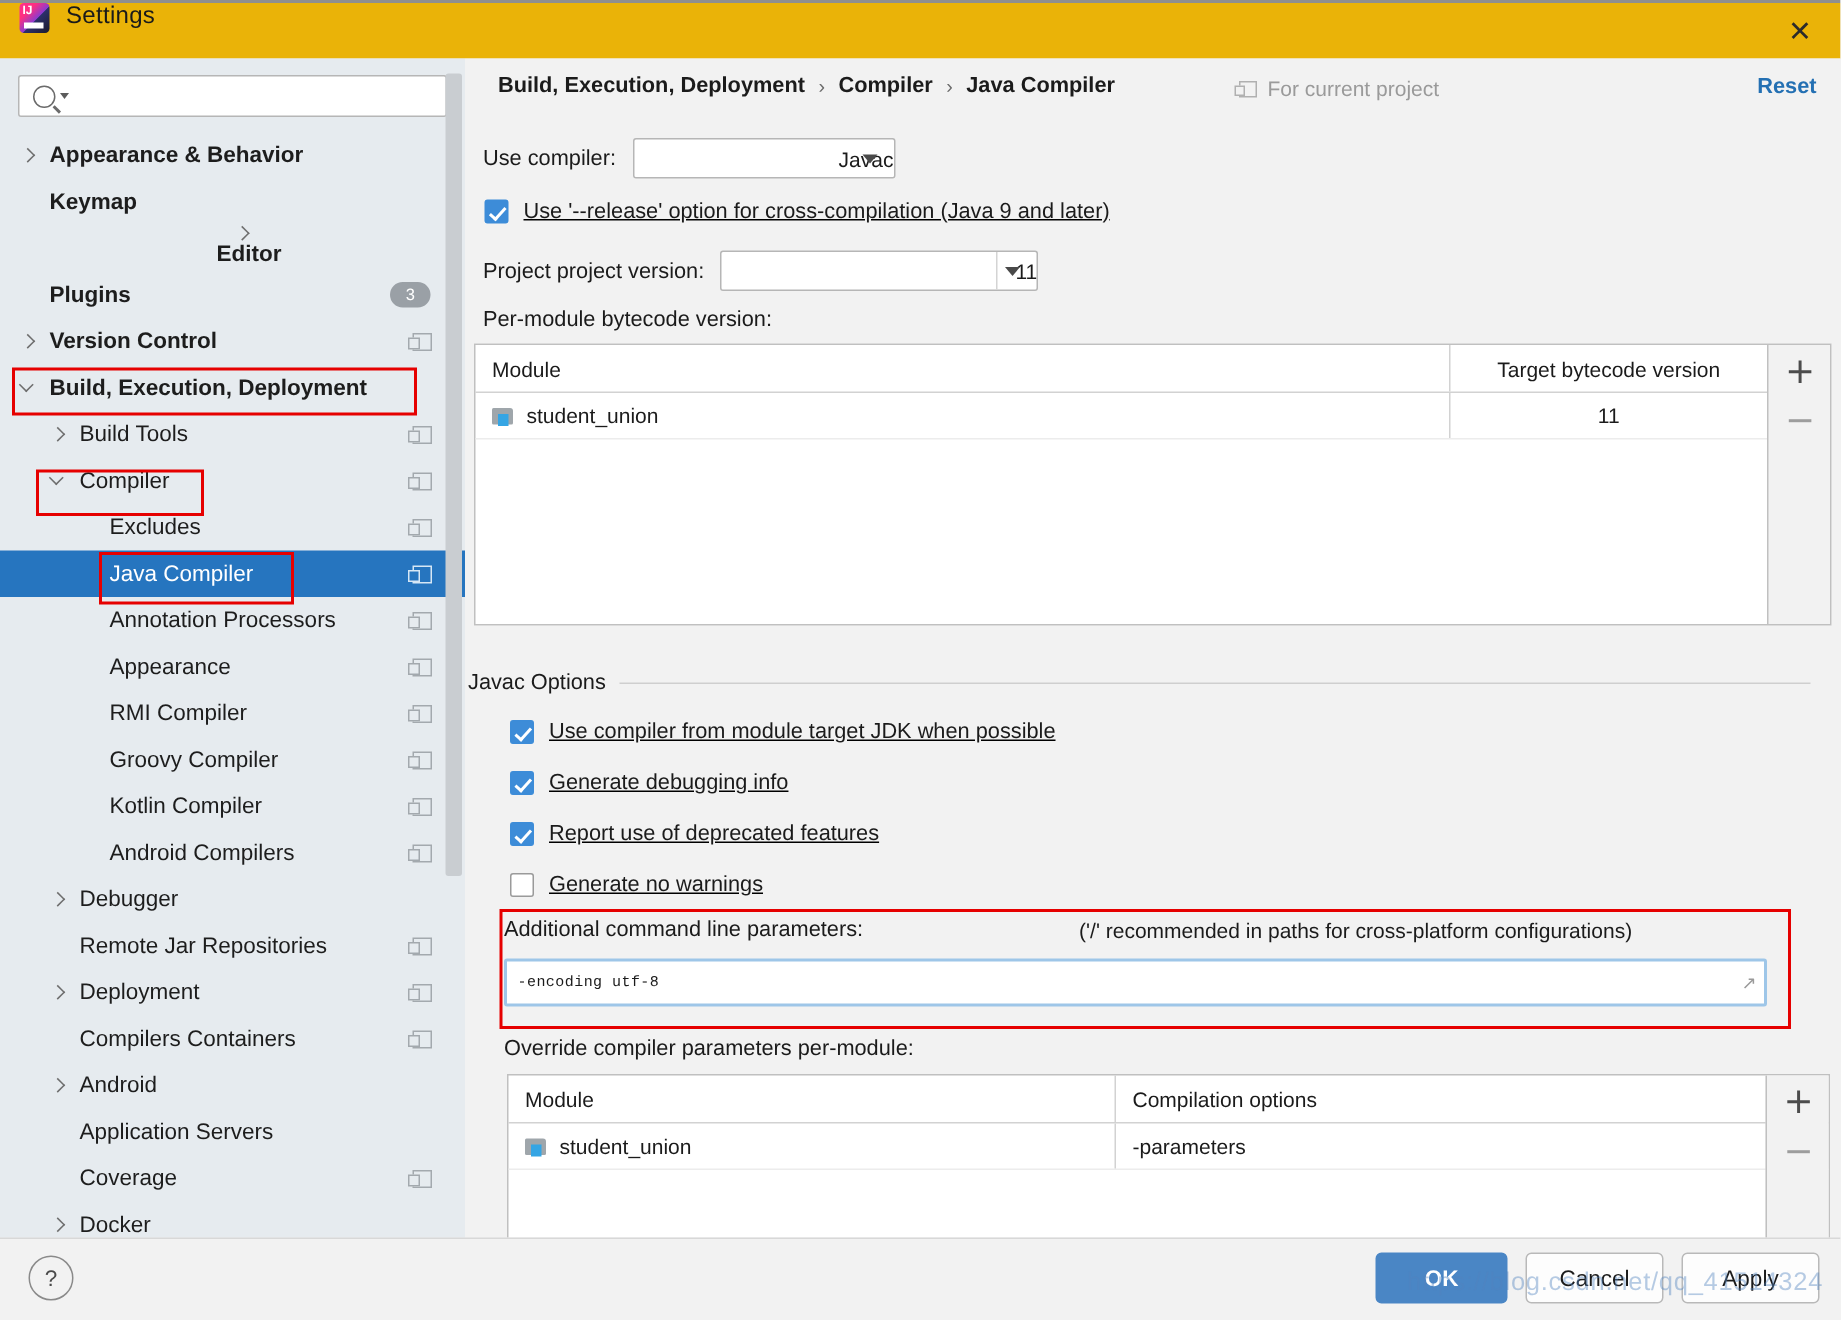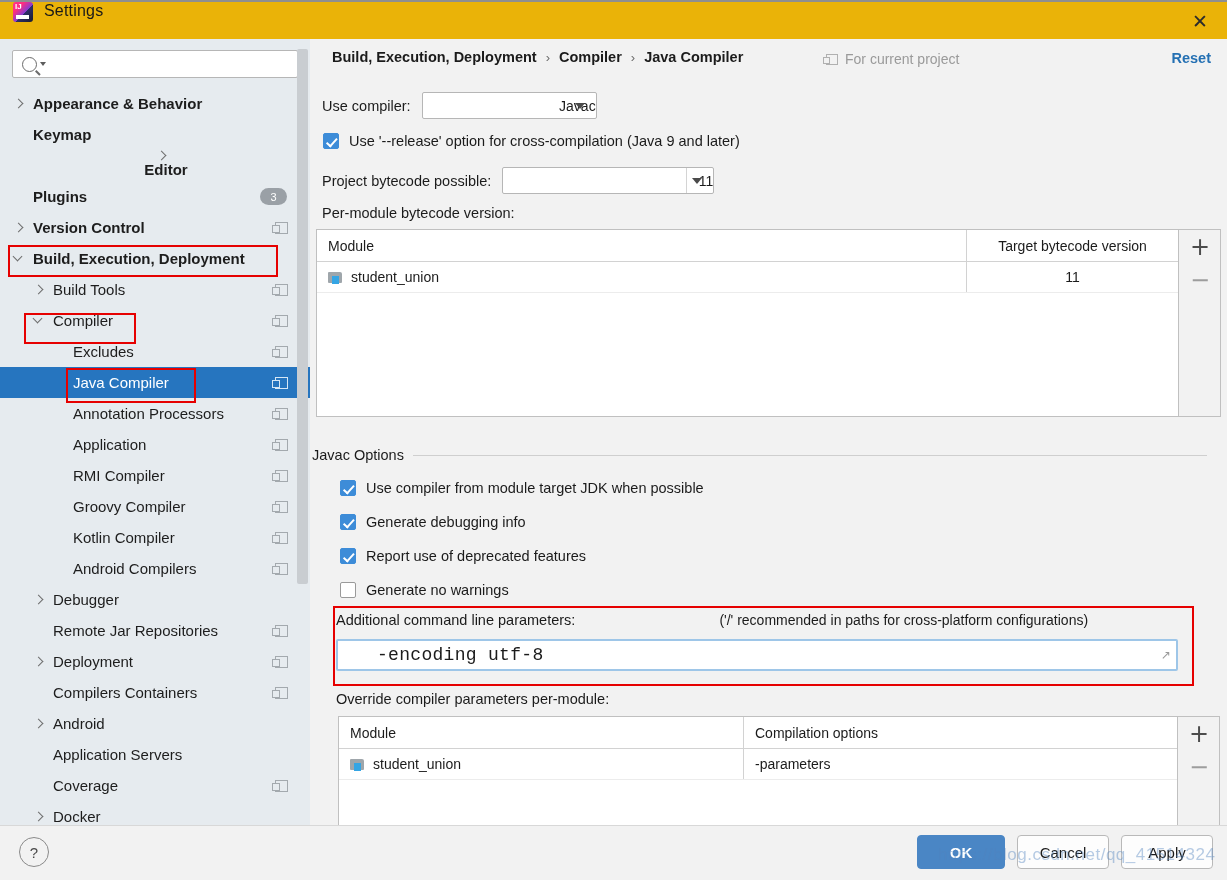--- a/index.html
+++ b/index.html
@@ -163,21 +163,21 @@
     width: 175px; height: 27px; background:#fff; border:1px solid #b6b6b6;
     border-radius: 2px; display:flex; align-items:center; box-sizing:border-box;
     position: relative; cursor: pointer; justify-content: flex-end;
   }
   .combo .val { font-size: 14px; color:#1b1b1b; padding-left: 9px; }
   .combo .caret {
     position:absolute; right:11px; width:0;height:0;
     border-left:5px solid transparent;border-right:5px solid transparent;border-top:6px solid #4a4a4a;
   }
 
-  .cbrow { display:flex; align-items:center; gap:10px; }
+  .cbrow { display:flex; align-items:center; gap:10px;text-decoration:underline; }
   .cb {
     width: 16px; height: 16px; border-radius: 2px; box-sizing:border-box; flex:none;
     border: 1px solid #9a9a9a; background: #fff; position:relative; cursor:pointer;
   }
   .cb.checked { background:#3d8cd8; border-color:#3d8cd8; }
   .cb.checked::after {
     content:""; position:absolute; left:5px; top:1.5px; width:4px; height:8.5px;
     border-right:2px solid #fff; border-bottom:2px solid #fff; transform: rotate(42deg);
   }
   .cb-text { font-size: 14.5px; color:#1b1b1b; }
@@ -243,22 +243,22 @@
     position:absolute; display:flex; align-items:center;
   }
   .params-label-row .plbl { font-size:14.5px; color:#1b1b1b; }
   .params-label-row .phint { font-size:14px; color:#1b1b1b; margin-left: 97px; }
 
   .param-field {
     position:absolute; background:#fff; border:2px solid #9ec6e8; border-radius:2px;
     box-sizing:border-box; display:flex; align-items:center;
   }
   .param-field .ptext {
-    font-family: "Liberation Mono", monospace; font-size:18px; color:#1b1b1b;
-    padding-left: 7px; letter-spacing:.3px;margin-left:32px;
+    font-family: "Liberation Mono", monospace; font-size:10px; color:#1b1b1b;
+    padding-left: 7px; letter-spacing:.3px;
   }
   .expand-glyph {
     position:absolute; right:5px; top:50%; transform:translateY(-50%);
     font-size:12px; color:#9a9a9a; font-family:"DejaVu Sans", sans-serif;
   }
 
   .lbl-override { position:absolute; font-size:14.5px; color:#1b1b1b; }
 
   
   .footer {
@@ -352,21 +352,21 @@
           <span class="tree-label" style="margin-left: 8px;">Java Compiler</span>
           <span class="proj-icon"></span>
         </div>
         <div class="tree-row" style="padding-left: 54px;">
           <span class="arrow"></span>
           <span class="tree-label" style="margin-left: 8px;">Annotation Processors</span>
           <span class="proj-icon"></span>
         </div>
         <div class="tree-row" style="padding-left: 54px;">
           <span class="arrow"></span>
-          <span class="tree-label" style="margin-left: 8px;">Application</span>
+          <span class="tree-label" style="margin-left: 8px;">Appearance</span>
           <span class="proj-icon"></span>
         </div>
         <div class="tree-row" style="padding-left: 54px;">
           <span class="arrow"></span>
           <span class="tree-label" style="margin-left: 8px;">RMI Compiler</span>
           <span class="proj-icon"></span>
         </div>
         <div class="tree-row" style="padding-left: 54px;">
           <span class="arrow"></span>
           <span class="tree-label" style="margin-left: 8px;">Groovy Compiler</span>
@@ -446,21 +446,21 @@
         <span class="caret"></span>
       </div>
     </div>
 
     <div class="row-release cbrow">
       <span class="cb checked"></span>
       <span class="cb-text">Use '--release' option for cross-compilation (Java 9 and later)</span>
     </div>
 
     <div class="row-bytecode">
-      <span class="lbl">Project bytecode possible:</span>
+      <span class="lbl">Project project version:</span>
       <div class="combo combo-wide">
         <span class="val">11</span>
         <span class="sep"></span>
         <span class="caret"></span>
       </div>
     </div>
 
     <div class="lbl-permodule">Per-module bytecode version:</div>
 
     <div class="table-box" id="bytecode-table" style="left:6px; top:190px; width:905px; height:188px;">

